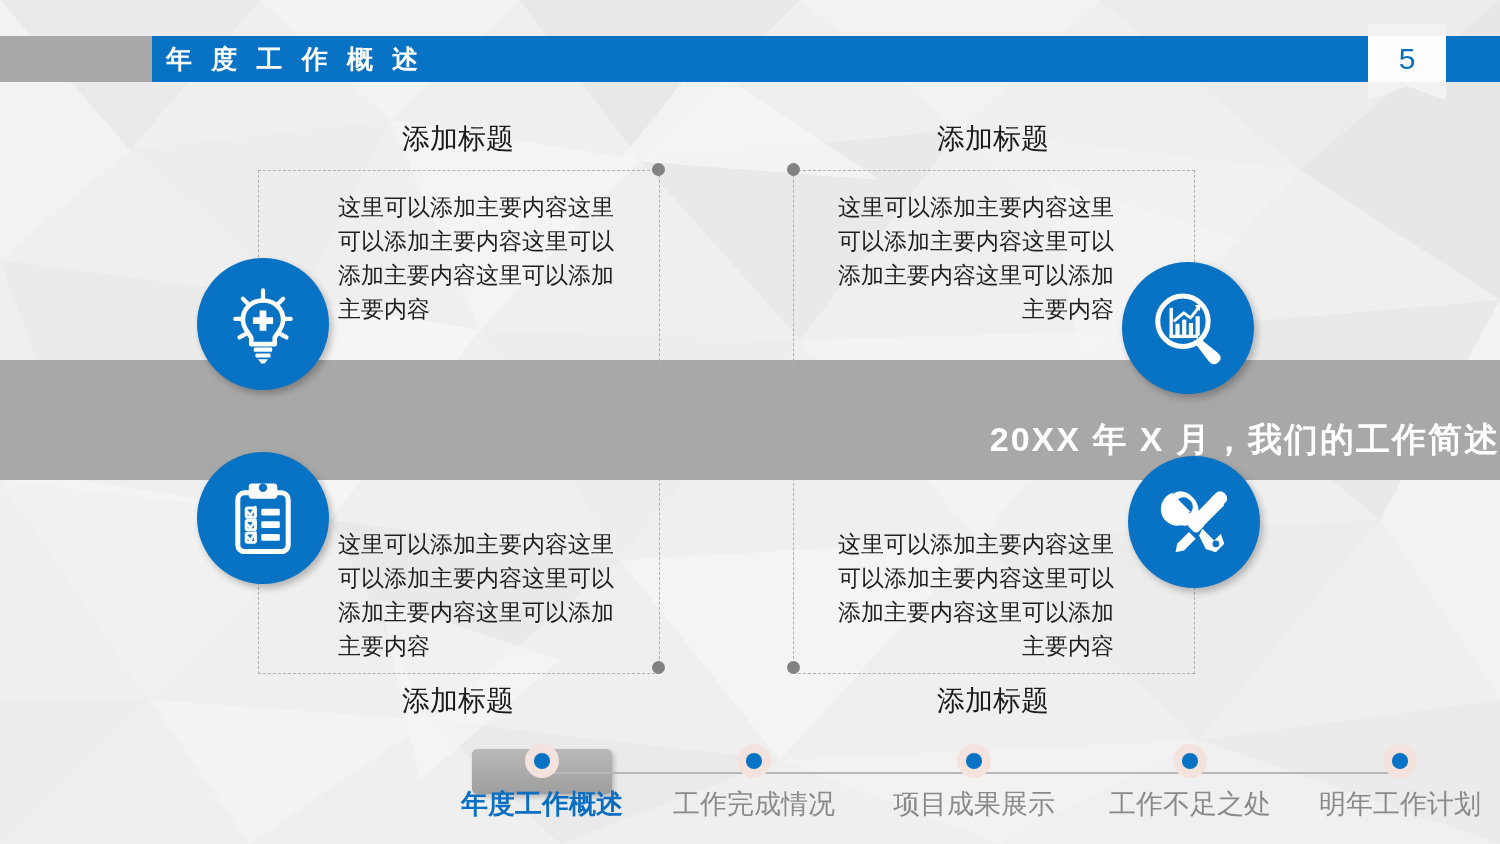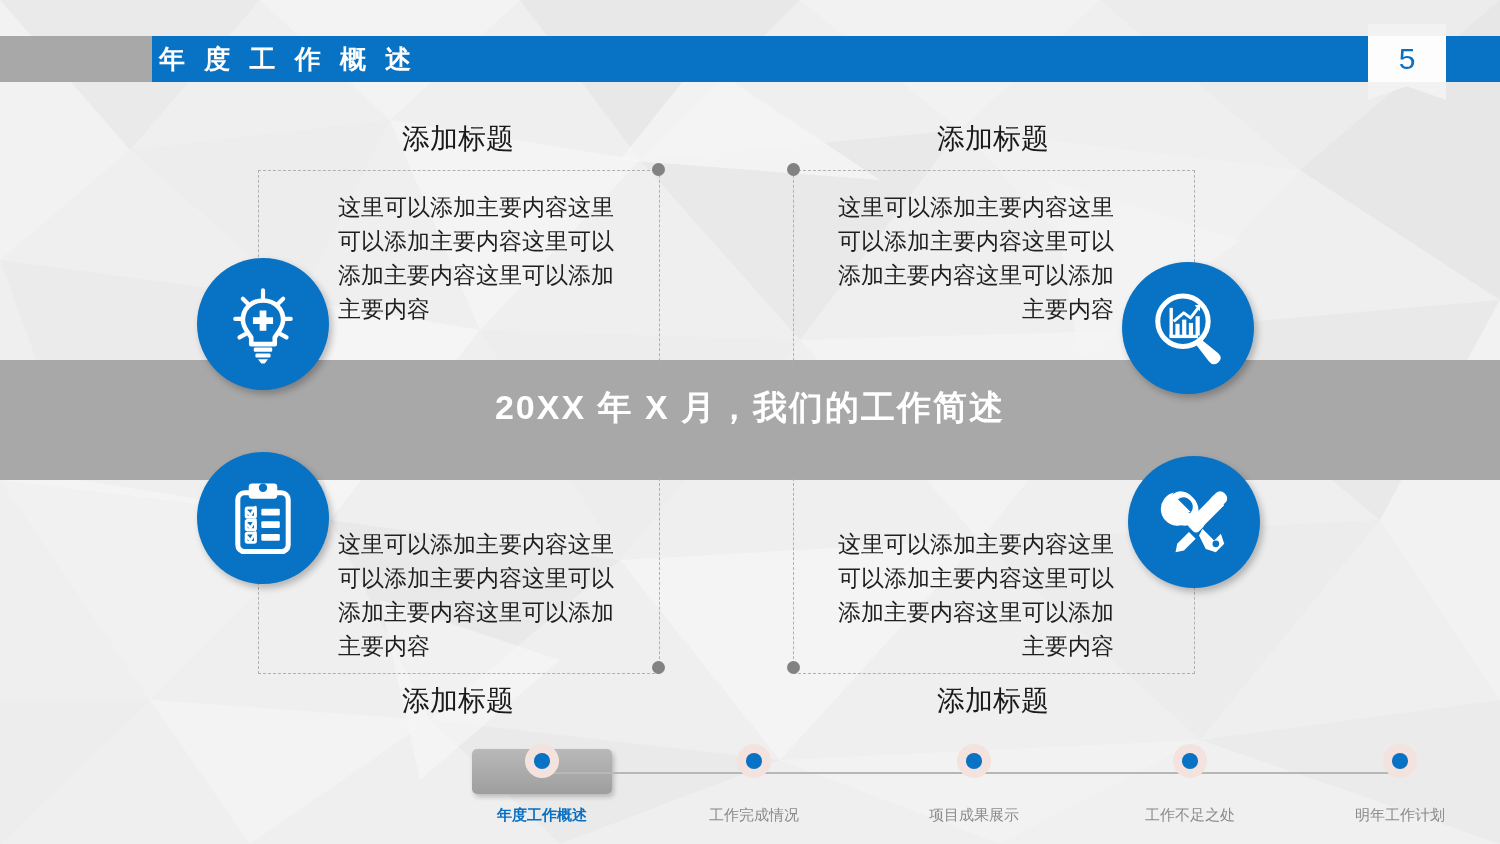--- a/index.html
+++ b/index.html
@@ -27,21 +27,21 @@
     background: #a8a8a8;
   }
   .header-blue {
     position: absolute;
     left: 152px; top: 36px;
     width: 1348px; height: 46px;
     background: #0872c4;
   }
   .header-title {
     position: absolute;
-    left: 159px; top: 36px;
+    left: 166px; top: 36px;
     height: 46px;
     line-height: 46px;
     color: #ffffff;
     font-size: 26px;
     font-weight: bold;
     letter-spacing: 6px;
     white-space: nowrap;
   }
   
   .page-badge {
@@ -71,24 +71,24 @@
   }
   
   .center-band {
     position: absolute;
     left: 0; top: 360px;
     width: 1500px; height: 120px;
     background: #a8a8a8;
   }
   .center-band-text {
     position: absolute;
-    left: 0; top: 347px;
+    left: 0; top: 379px;
     width: 1500px; height: 120px;
     line-height: 120px;
-    text-align: center;
+    text-align: right;
     color: #ffffff;
     font-size: 34px;
     font-weight: bold;
     letter-spacing: 2px;
     white-space: nowrap;
   }
   
   .dash-box {
     position: absolute;
     border: 1px dashed #b0b0b0;
@@ -166,22 +166,22 @@
     border-radius: 50%;
     background: #f3e2dd;
     display: flex; align-items: center; justify-content: center;
   }
   .nav-item .ring .dot {
     width: 16px; height: 16px;
     border-radius: 50%;
     background: #0872c4;
   }
   .nav-item .label {
-    margin-top: 28px;
-    font-size: 15px;
+    margin-top: 8px;
+    font-size: 27px;
     color: #8a8a8a;
     white-space: nowrap;
   }
   .nav-item.active .label {
     color: #0a6fc2;
     font-weight: bold;
   }
   .nav-active-bg {
     position: absolute;
     left: 472px; top: 749px;

